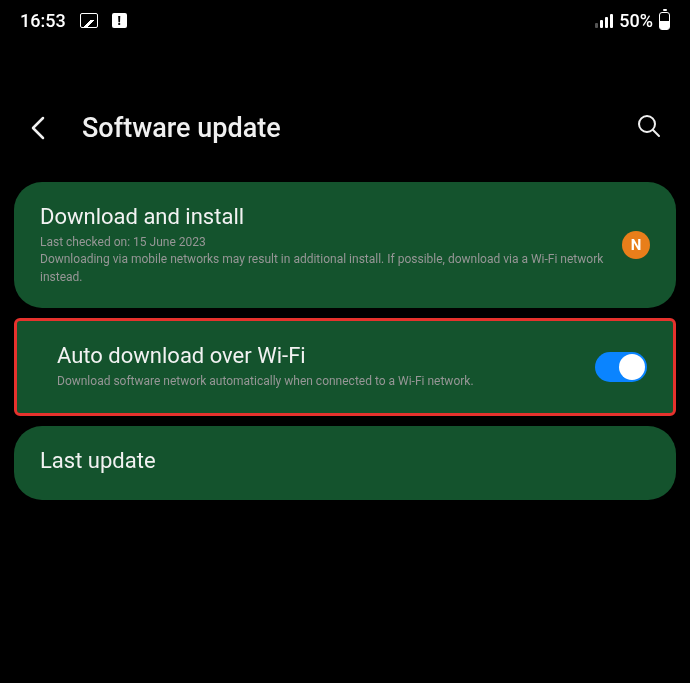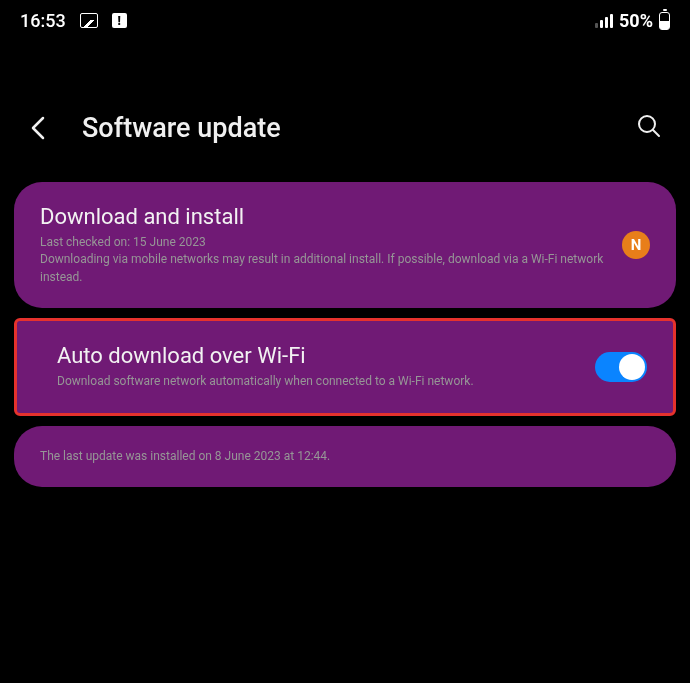--- a/index.html
+++ b/index.html
@@ -26,21 +26,20 @@
     }
     .status-left {
       display: flex;
       align-items: center;
       gap: 14px;
     }
     .status-right {
       display: flex;
       align-items: center;
       gap: 6px;
-      font-weight: bold;
     }
     .signal-icon {
       display: inline-flex;
       align-items: flex-end;
       gap: 2px;
       height: 15px;
     }
     .signal-bar {
       width: 3px;
       background: #fff;
@@ -92,21 +91,21 @@
       flex: 1;
       color: #f0f0f0;
     }
     .search-btn {
       background: none;
       border: none;
       cursor: pointer;
       padding: 4px;
     }
     .card {
-      background: #701a75;
+      background: #14532d;
       margin: 10px 14px;
       border-radius: 28px;
       padding: 22px 26px;
       position: relative;
     }
     .card.highlighted {
       border: 3px solid #e6322d;
       border-radius: 6px;
       margin: 10px 14px;
       padding-left: 40px;
@@ -252,15 +251,15 @@
       <div class="card-subtitle">Download software network automatically when connected to a Wi-Fi network.</div>
     </div>
     <div class="toggle on">
       <div class="toggle-thumb"></div>
     </div>
   </div>
 </div>
 
 <div class="card">
   <div class="card-content">
-    <div class="card-subtitle">The last update was installed on 8 June 2023 at 12:44.</div>
+    <div class="card-title">Last update</div>
   </div>
 </div>
 
 </body></html>

